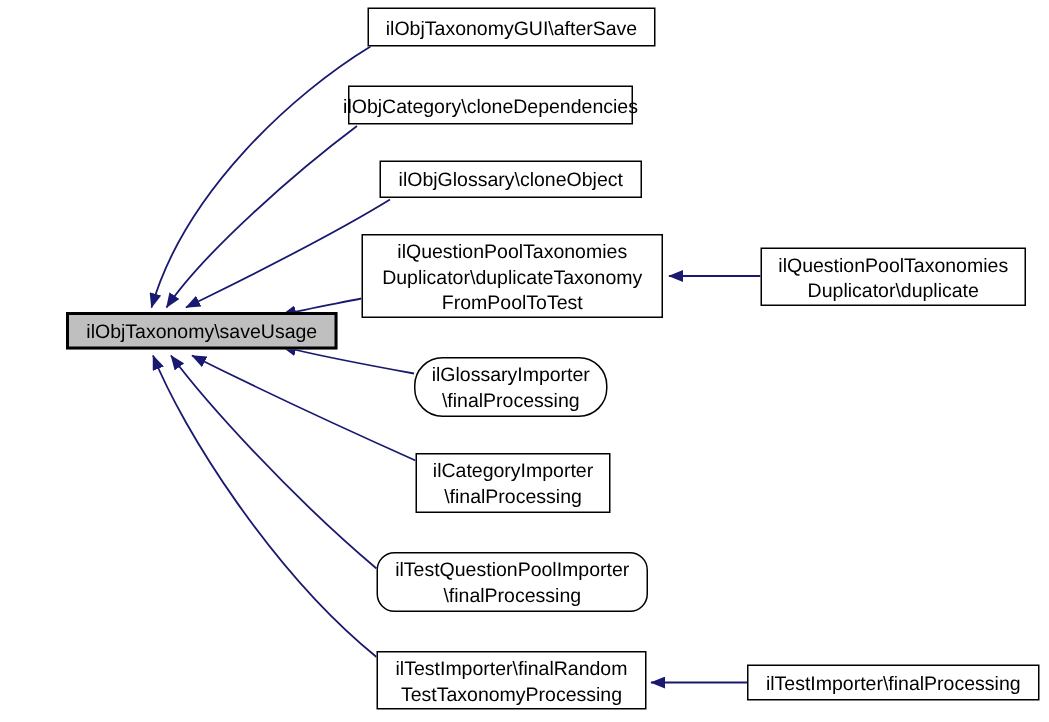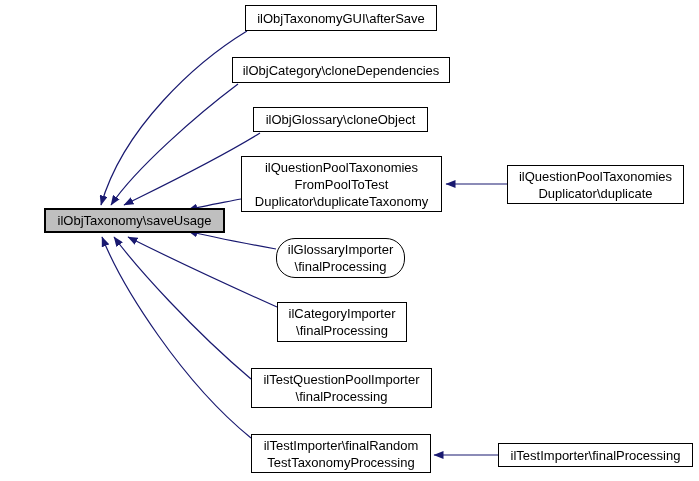--- a/index.html
+++ b/index.html
@@ -75,44 +75,44 @@
         <path d="M498,455 L434,455" class="edge" marker-end="url(#arrow)"></path>
       </g>
   </svg>
   <div id="node-layer">
       <div class="node highlighted" style="left: 4px; top: 208px; width: 181px; height: 25px;">
         <div class="node-line">ilObjTaxonomy\saveUsage</div>
       </div>
       <div class="node" style="left: 245px; top: 5px; width: 192px; height: 26px;">
         <div class="node-line">ilObjTaxonomyGUI\afterSave</div>
       </div>
-      <div class="node" style="left: 232px; top: 57px; width: 218px; height: 26px;">
+      <div class="node" style="left: 232px; top: 57px; width: 190px; height: 26px;">
         <div class="node-line">ilObjCategory\cloneDependencies</div>
       </div>
       <div class="node" style="left: 253px; top: 107px; width: 175px; height: 25px;">
         <div class="node-line">ilObjGlossary\cloneObject</div>
       </div>
       <div class="node" style="left: 241px; top: 156px; width: 201px; height: 56px;">
         <div class="node-line">ilQuestionPoolTaxonomies</div>
+        <div class="node-line">Duplicator\duplicateTaxonomy</div>
         <div class="node-line">FromPoolToTest</div>
-        <div class="node-line">Duplicator\duplicateTaxonomy</div>
       </div>
       <div class="node" style="left: 507px; top: 165px; width: 177px; height: 39px;">
         <div class="node-line">ilQuestionPoolTaxonomies</div>
         <div class="node-line">Duplicator\duplicate</div>
       </div>
       <div class="node" style="left: 276px; top: 238px; width: 129px; height: 40px; border-radius: 19px;">
         <div class="node-line">ilGlossaryImporter</div>
         <div class="node-line">\finalProcessing</div>
       </div>
       <div class="node" style="left: 277px; top: 302px; width: 130px; height: 40px;">
         <div class="node-line">ilCategoryImporter</div>
         <div class="node-line">\finalProcessing</div>
       </div>
-      <div class="node" style="left: 251px; top: 368px; width: 181px; height: 40px;">
+      <div class="node" style="left: 251px; top: 368px; width: 181px; height: 40px; border-radius: 12px;">
         <div class="node-line">ilTestQuestionPoolImporter</div>
         <div class="node-line">\finalProcessing</div>
       </div>
       <div class="node" style="left: 251px; top: 434px; width: 180px; height: 39px;">
         <div class="node-line">ilTestImporter\finalRandom</div>
         <div class="node-line">TestTaxonomyProcessing</div>
       </div>
       <div class="node" style="left: 498px; top: 443px; width: 195px; height: 24px;">
         <div class="node-line">ilTestImporter\finalProcessing</div>
       </div>

